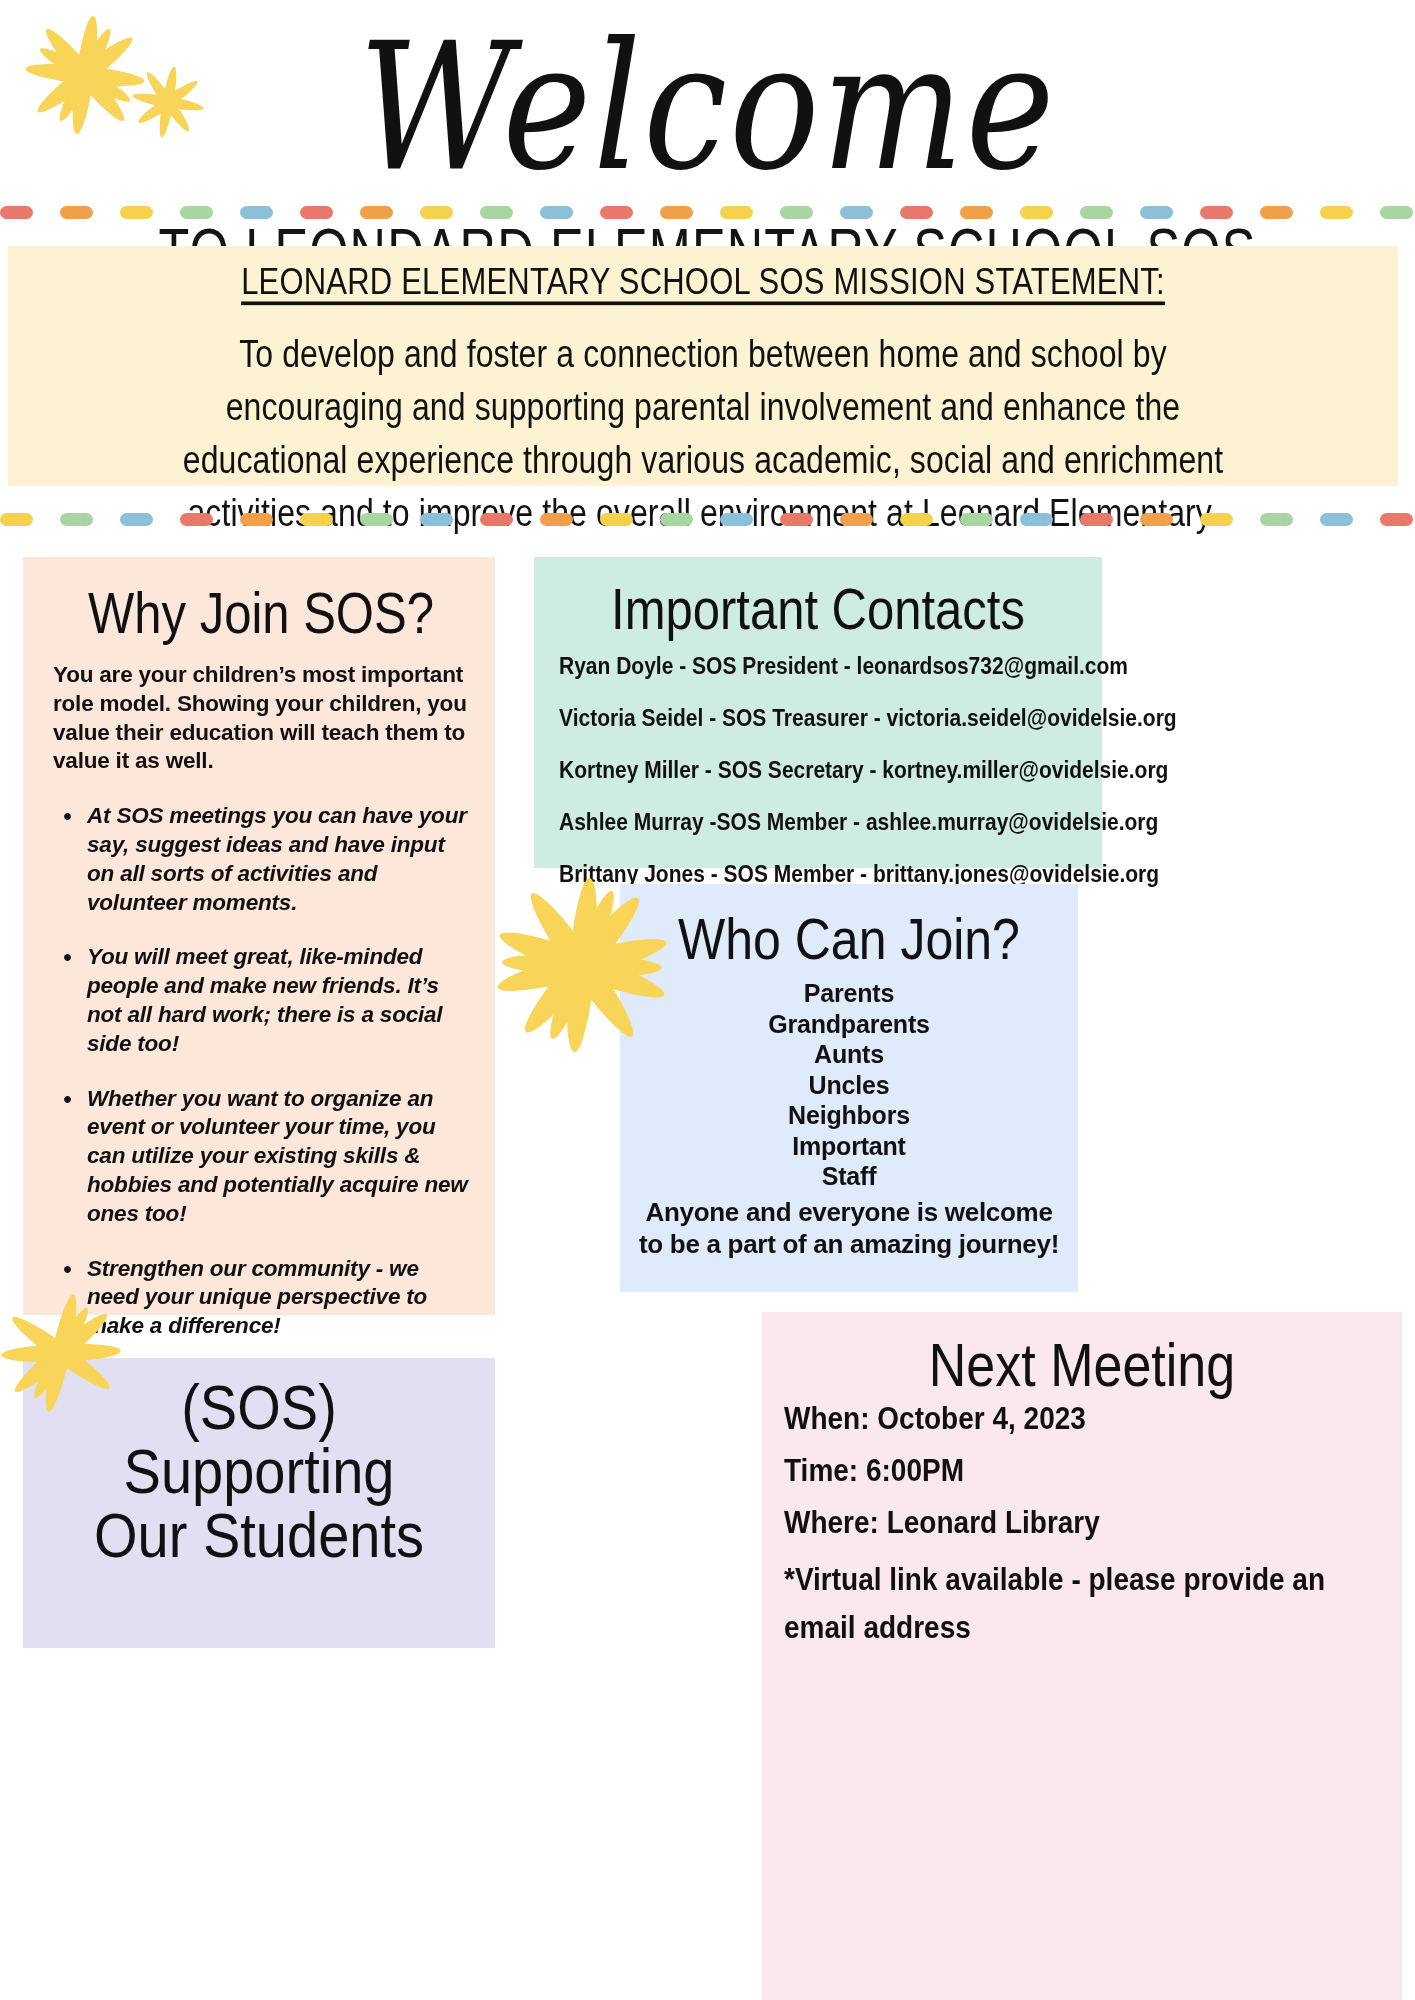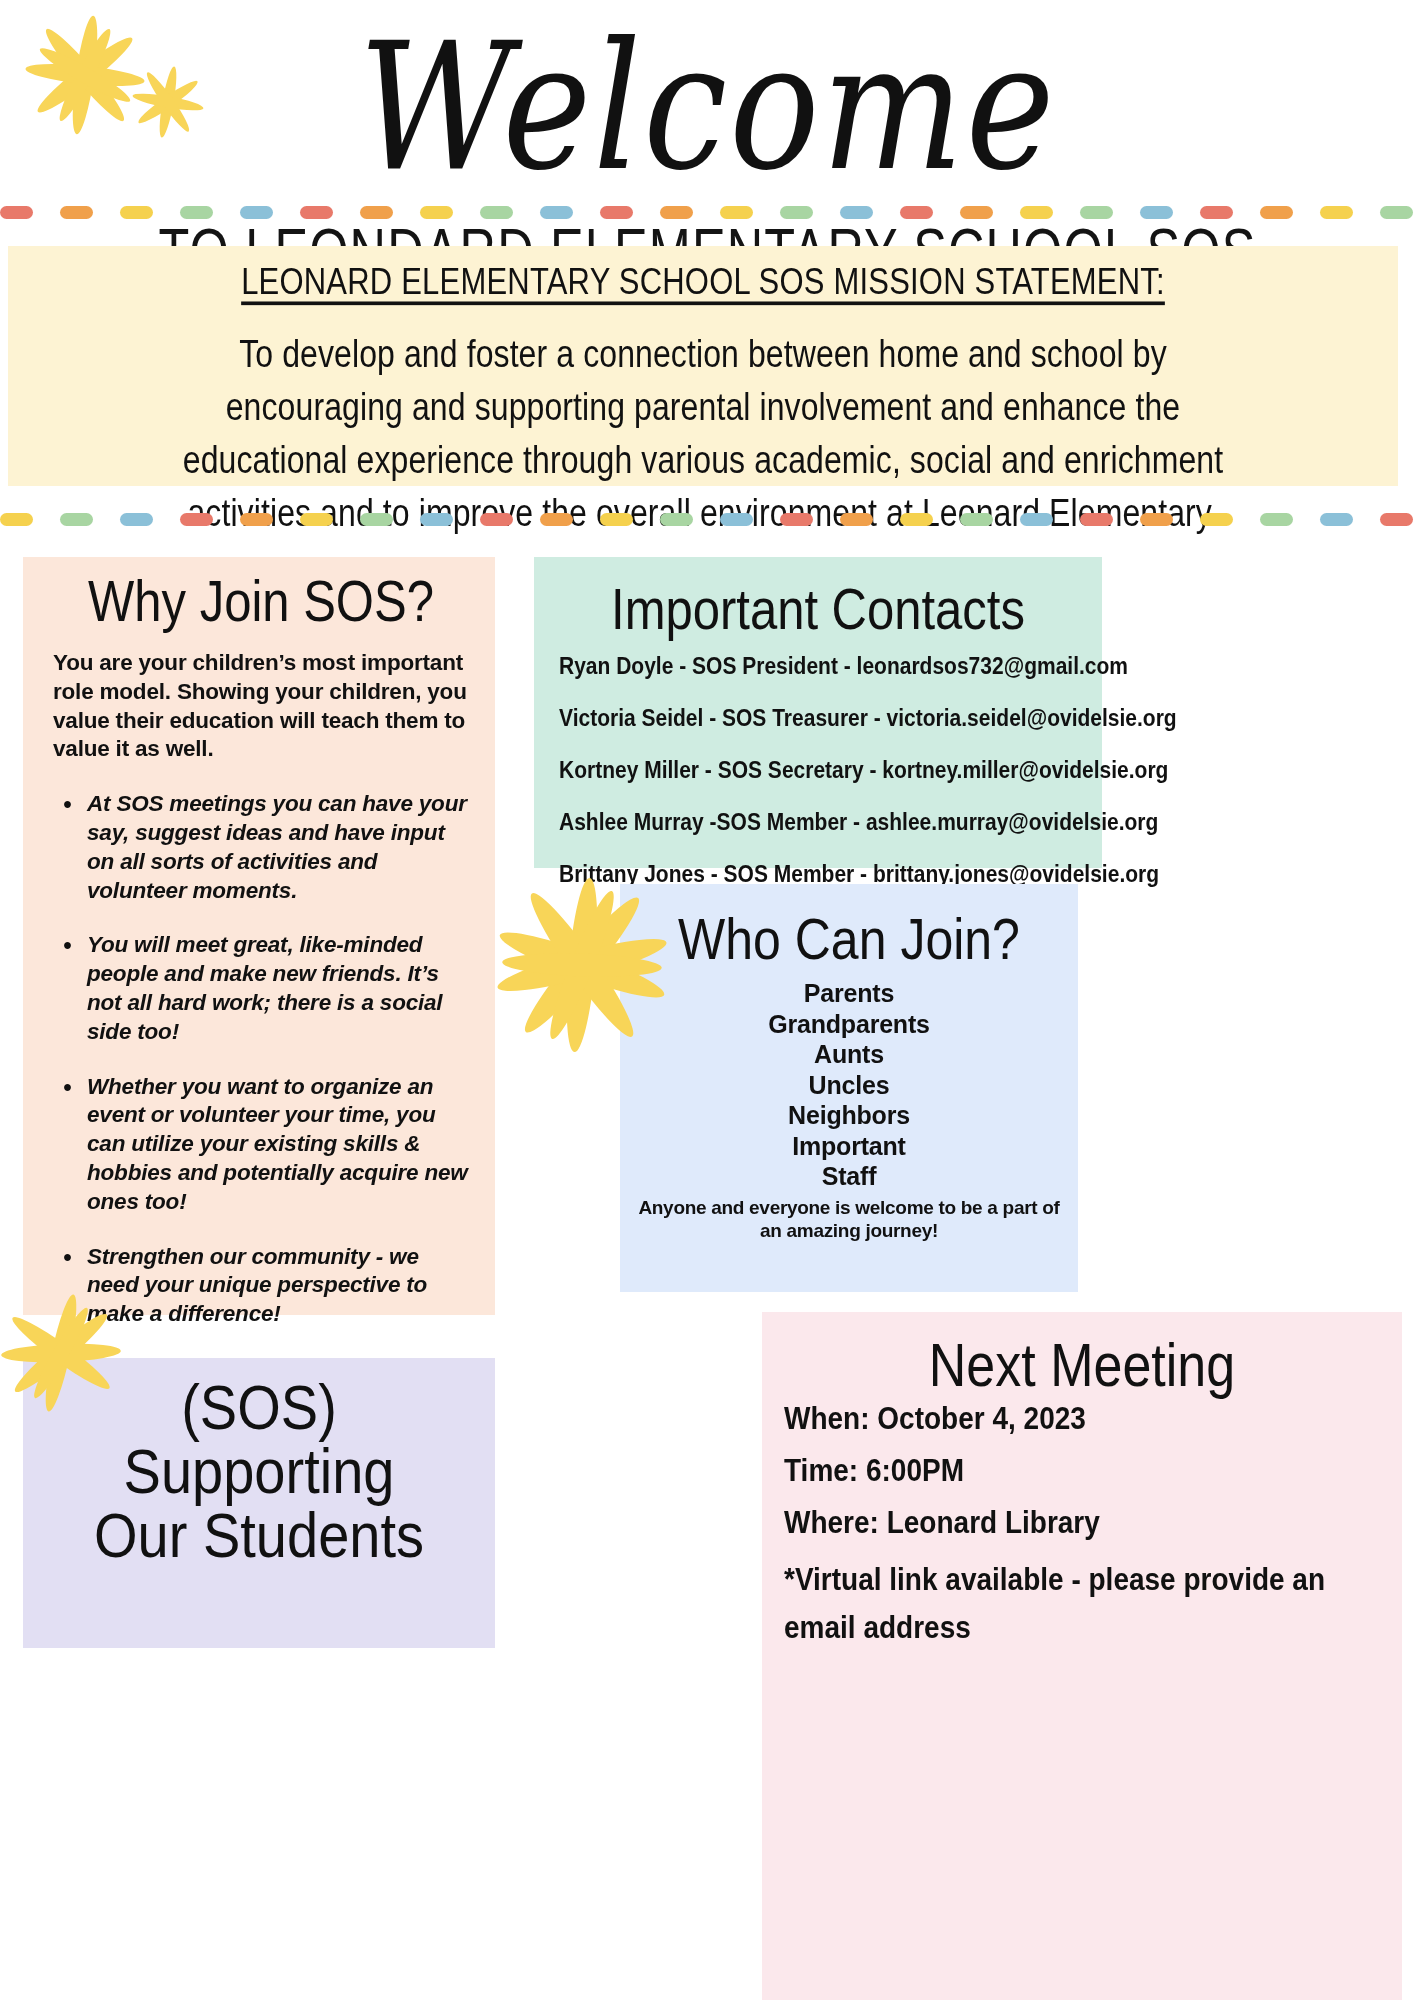--- a/index.html
+++ b/index.html
@@ -111,21 +111,21 @@
     text-align: center;
     transform: scaleY(1.16);
     transform-origin: center top;
   }
 
   
   #why-join {
     left: 23px; top: 557px;
     width: 472px; height: 758px;
     background: #fce7da;
-    padding: 0 26px 0 30px;
+    padding: 12px 26px 0 30px;
   }
   #why-join .card-title { font-size: 49px; margin: 12px 0 24px 0; }
   .why-intro {
     font-family: "Liberation Sans", sans-serif;
     font-weight: bold;
     font-size: 22.5px;
     line-height: 1.28;
     color: #111;
     margin: 0 0 26px 0;
     letter-spacing: -0.2px;
@@ -195,21 +195,21 @@
     font-weight: bold;
     font-size: 25px;
     color: #111;
     text-align: center;
     line-height: 1.22;
     letter-spacing: -0.2px;
   }
   .who-closing {
     font-family: "Liberation Sans", sans-serif;
     font-weight: bold;
-    font-size: 19px;
+    font-size: 26px;
     color: #111;
     text-align: center;
     line-height: 1.26;
     margin-top: 4px;
     letter-spacing: -0.3px;
   }
 
   
   #sos-tagline {
     left: 23px; top: 1358px;

